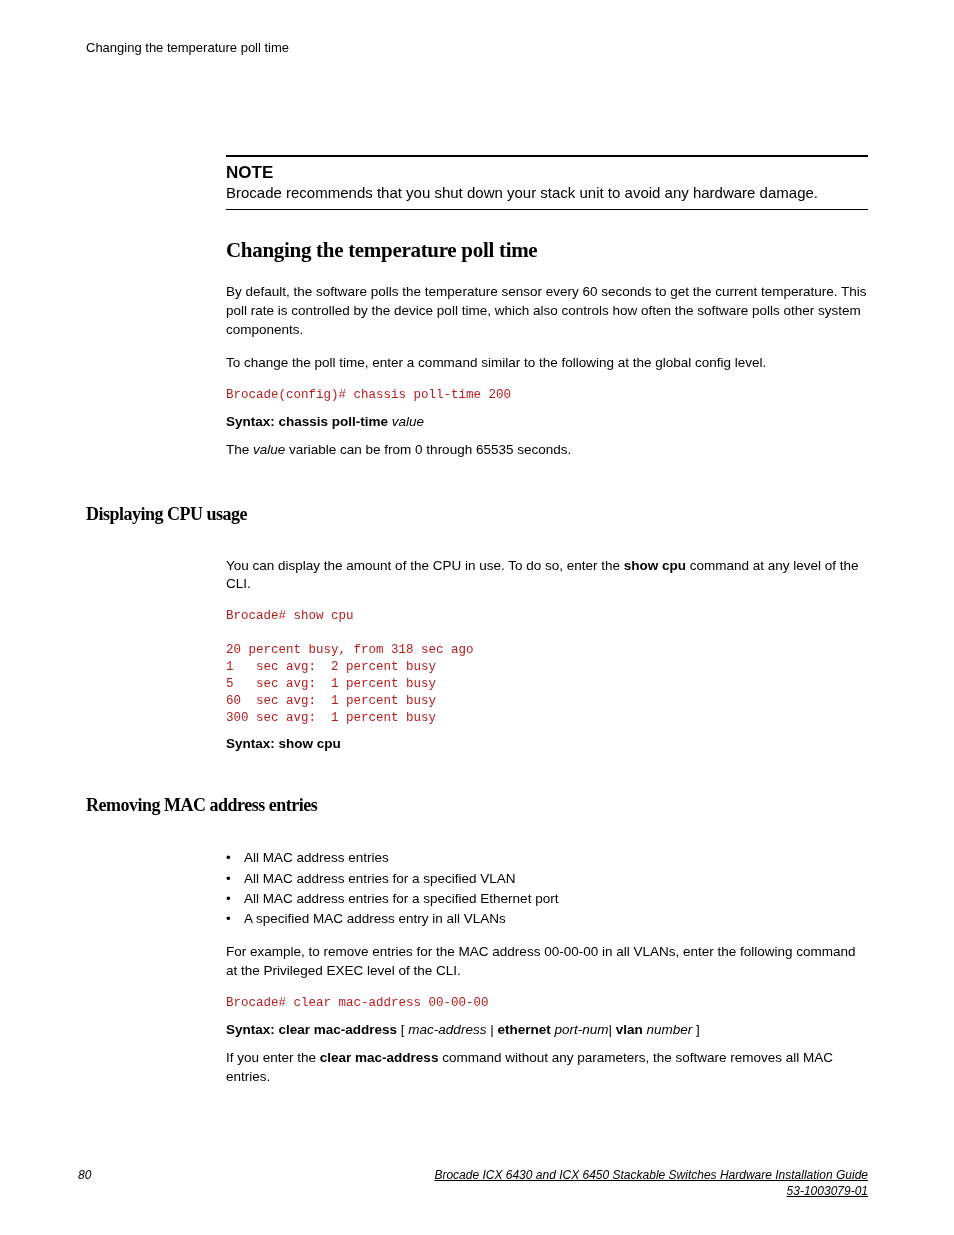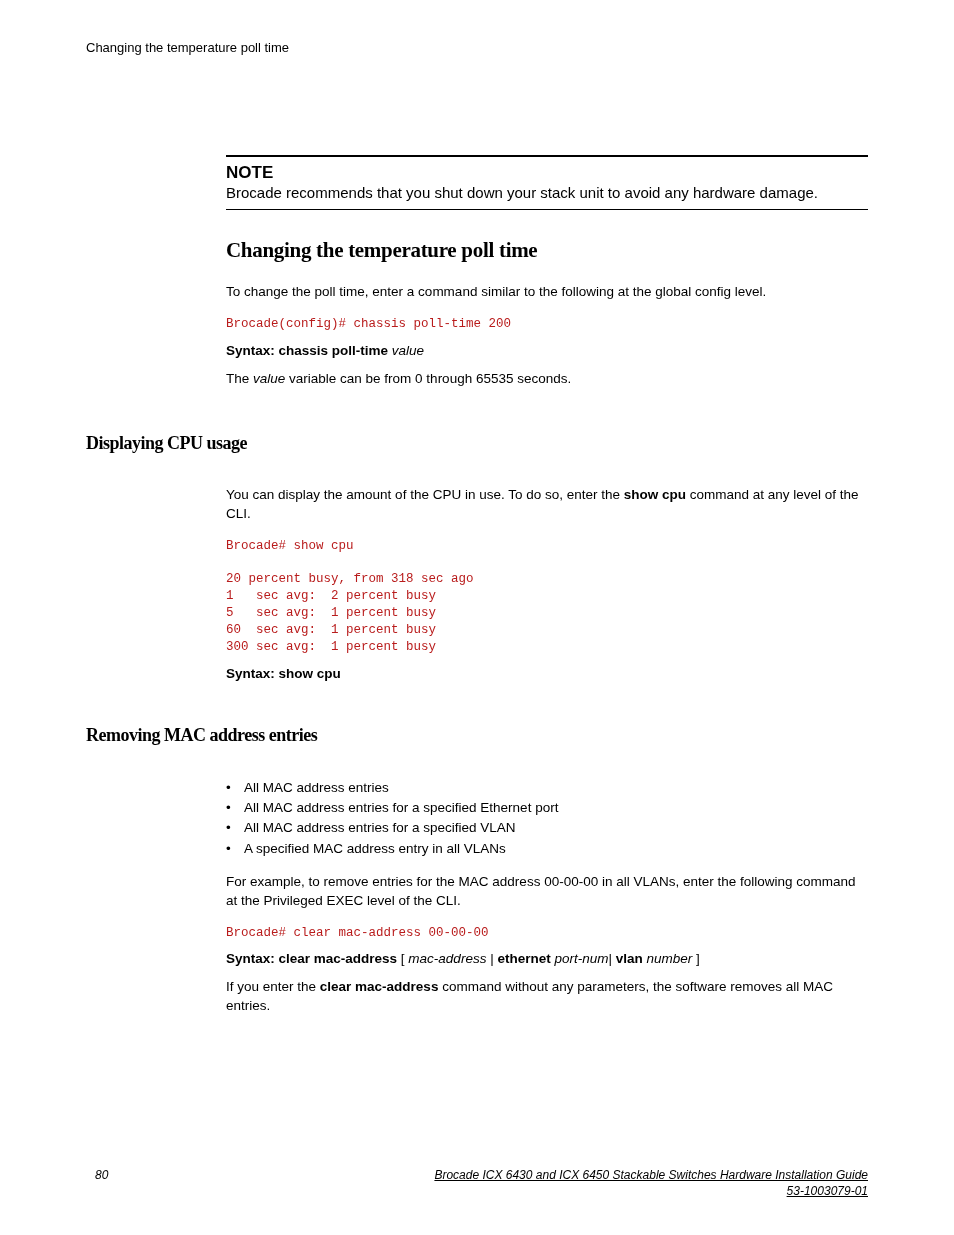--- a/index.html
+++ b/index.html
@@ -83,21 +83,21 @@
     }
     ul.bullets li::before {
       content: "•";
       display: inline-block;
       width: 18px;
       margin-left: -18px;
     }
     .footer {
       position: absolute;
       bottom: 36px;
-      left: 95px;
+      left: 78px;
       right: 86px;
       display: flex;
       justify-content: space-between;
       font-size: 12px;
       font-style: italic;
     }
     .footer-right {
       text-align: right;
       line-height: 1.35;
       text-decoration: underline;
@@ -116,20 +116,21 @@
 
 <div class="content-block">
 
   <div class="note-box">
     <span class="note-label">NOTE</span>
     <span class="note-text">Brocade recommends that you shut down your stack unit to avoid any hardware damage.</span>
   </div>
 
   <h2 class="subhead">Changing the temperature poll time</h2>
 
+  <p class="body">By default, the software polls the temperature sensor every 60 seconds to get the current temperature. This poll rate is controlled by the device poll time, which also controls how often the software polls other system components.</p>
   <p class="body">To change the poll time, enter a command similar to the following at the global config level.</p>
   <pre class="code">Brocade(config)# chassis poll-time 200</pre>
   <p class="syntax"><span class="bold">Syntax: chassis poll-time </span><span class="ital">value</span></p>
   <p class="body"><span>The </span><span class="ital">value</span><span> variable can be from 0 through 65535 seconds.</span></p>
 
 </div>
 
 <h1 class="mainhead">Displaying CPU usage</h1>
 
 <div class="content-block">
@@ -142,22 +143,22 @@
 60  sec avg:  1 percent busy
 300 sec avg:  1 percent busy</pre>
   <p class="syntax"><span class="bold">Syntax: show cpu</span></p>
 </div>
 
 <h1 class="mainhead">Removing MAC address entries</h1>
 
 <div class="content-block">
   <ul class="bullets">
     <li>All MAC address entries</li>
+    <li>All MAC address entries for a specified VLAN</li>
     <li>All MAC address entries for a specified Ethernet port</li>
-    <li>All MAC address entries for a specified VLAN</li>
     <li>A specified MAC address entry in all VLANs</li>
   </ul>
   <p class="body">For example, to remove entries for the MAC address 00-00-00 in all VLANs, enter the following command at the Privileged EXEC level of the CLI.</p>
   <pre class="code">Brocade# clear mac-address 00-00-00</pre>
   <p class="syntax"><span class="bold">Syntax: clear mac-address</span><span> [ </span><span class="ital">mac-address</span><span> | </span><span class="bold">ethernet</span><span> </span><span class="ital">port-num</span><span>| </span><span class="bold">vlan</span><span> </span><span class="ital">number</span><span> ]</span></p>
   <p class="inline-mix"><span>If you enter the </span><span class="bold">clear mac-address</span><span> command without any parameters, the software removes all MAC entries.</span></p>
 </div>
 
 <div class="footer">
   <div class="footer-left">80</div>

